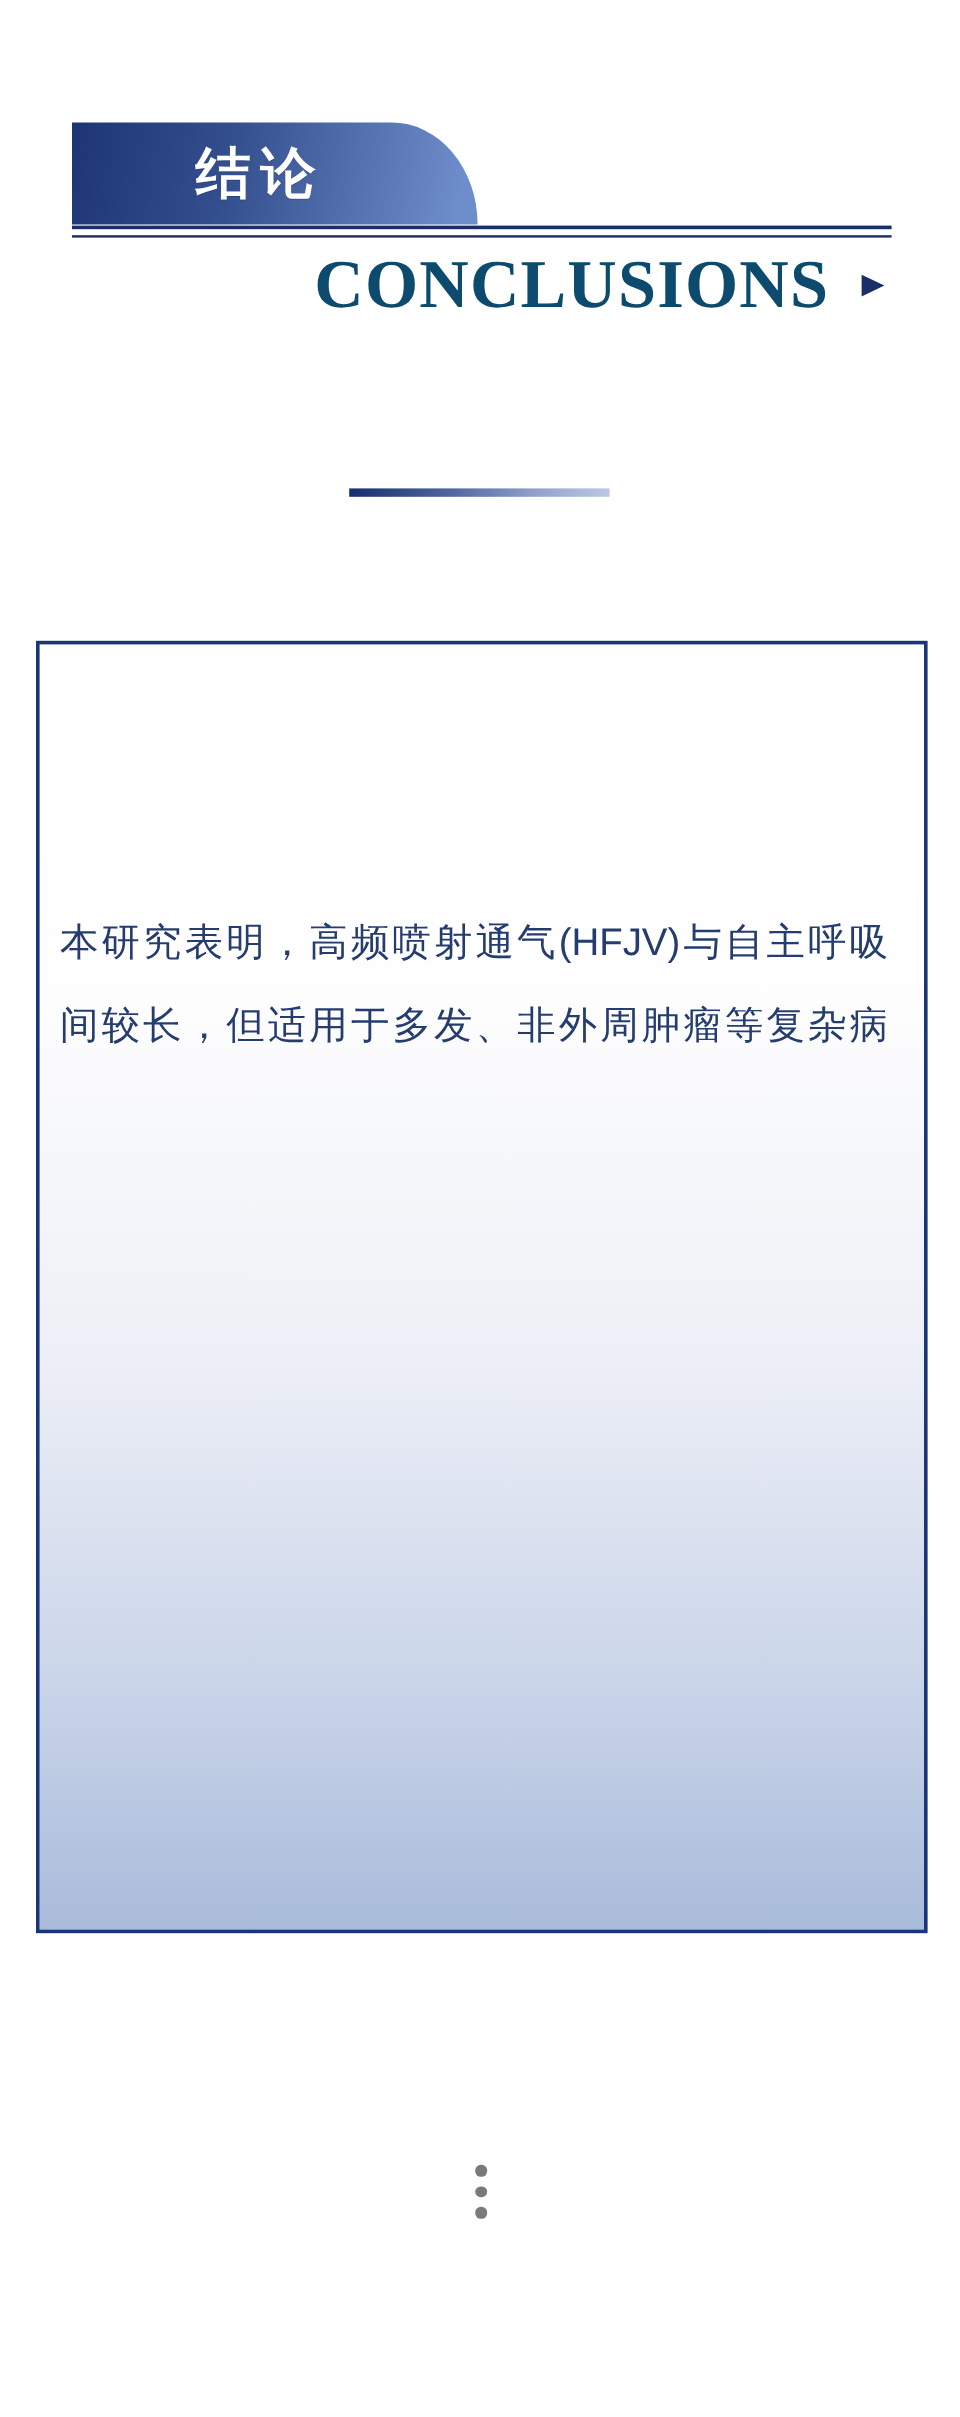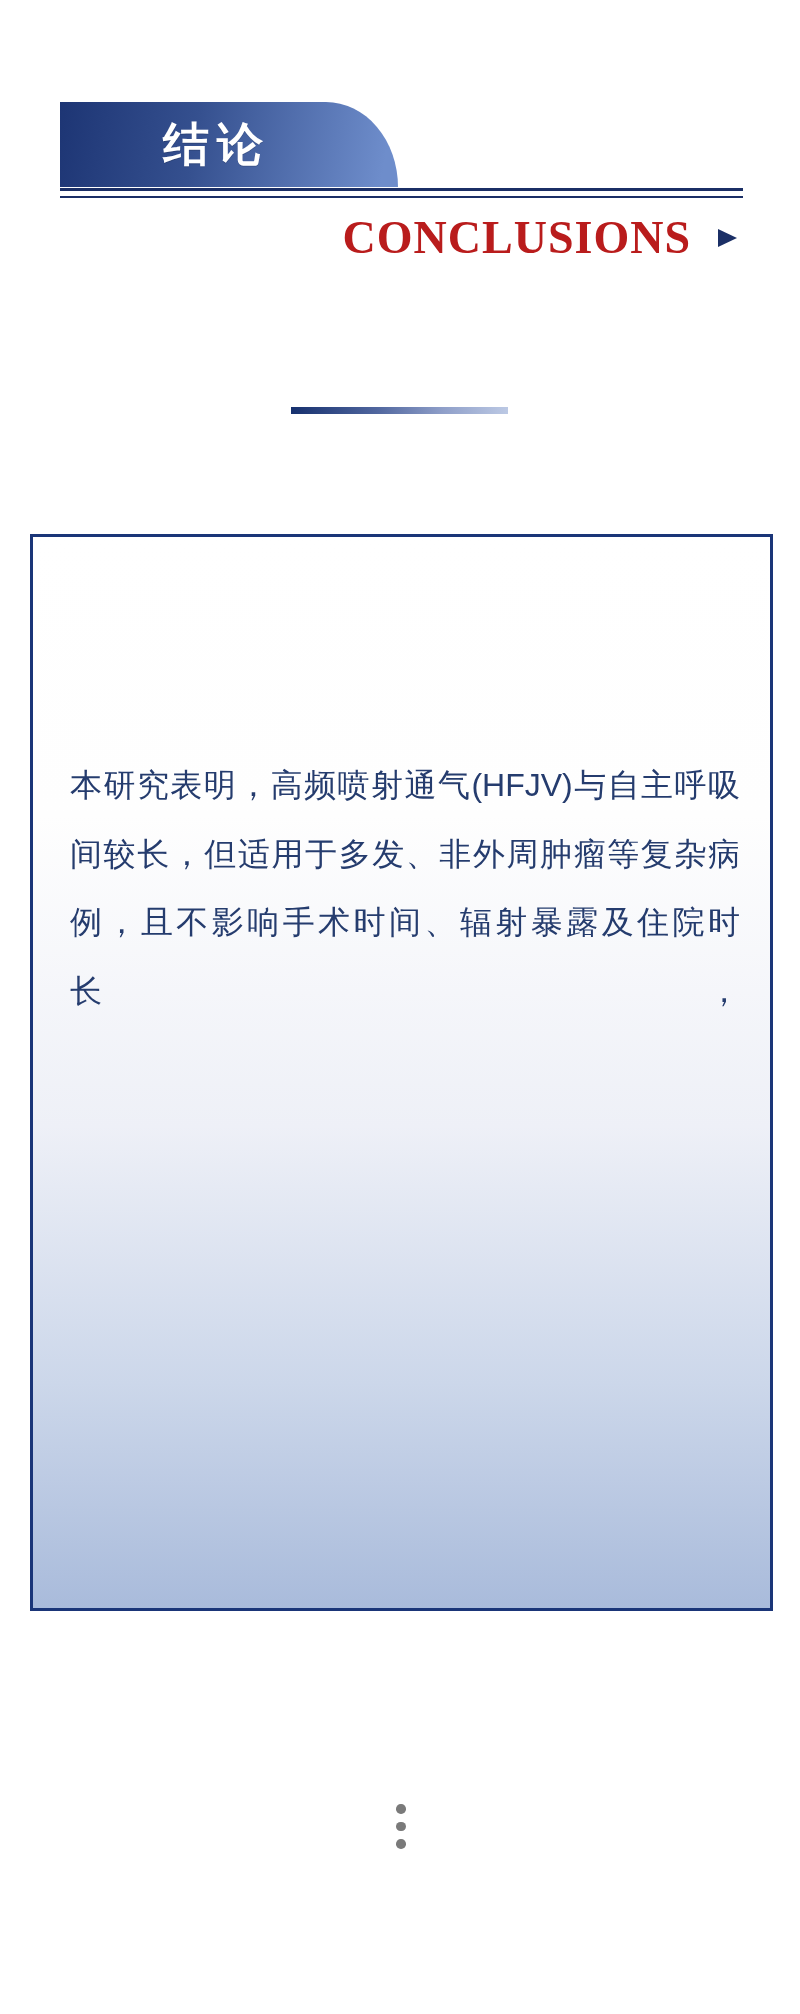--- a/index.html
+++ b/index.html
@@ -58,23 +58,23 @@
     left: 0; top: 214px;
     width: 737px; height: 48px;
     display: flex;
     align-items: center;
     justify-content: flex-end;
     gap: 27px;
   }
   .section-heading-text {
     font-family: "Liberation Serif", serif;
     font-weight: bold;
-    font-size: 46px;
+    font-size: 57px;
     line-height: 48px;
-    color: #b91c1c;
+    color: #0c4a6e;
     letter-spacing: 1px;
   }
   .arrow-right {
     width: 0; height: 0;
     border-left: 19px solid #1b2f66;
     border-top: 9px solid transparent;
     border-bottom: 9px solid transparent;
   }
 
   
@@ -100,21 +100,20 @@
     left: 17px; top: 214px;
     width: 690px;
     color: #253c6e;
     font-size: 32px;
     font-family: "Liberation Sans", sans-serif;
   }
   .box-line {
     height: 68.5px;
     line-height: 68.5px;
     white-space: nowrap;
-    margin-left: 20px;
   }
   .box-line.justified {
     white-space: normal;
     text-align: justify;
     text-align-last: justify;
   }
 
   
   .more-dots {
     position: absolute;
@@ -145,21 +144,20 @@
     <span class="section-heading-text">CONCLUSIONS</span>
     <span class="arrow-right"></span>
   </div>
 
   <div class="gradient-bar"></div>
 
   <div class="main-box">
     <div class="box-text">
       <div class="box-line justified">本研究表明，高频喷射通气(HFJV)与自主呼吸</div>
       <div class="box-line justified">间较长，但适用于多发、非外周肿瘤等复杂病</div>
-      <div class="box-line justified">例，且不影响手术时间、辐射暴露及住院时长，</div>
     </div>
   </div>
 
   <div class="more-dots">
     <div class="dot"></div>
     <div class="dot"></div>
     <div class="dot"></div>
   </div>
 
 </div>

